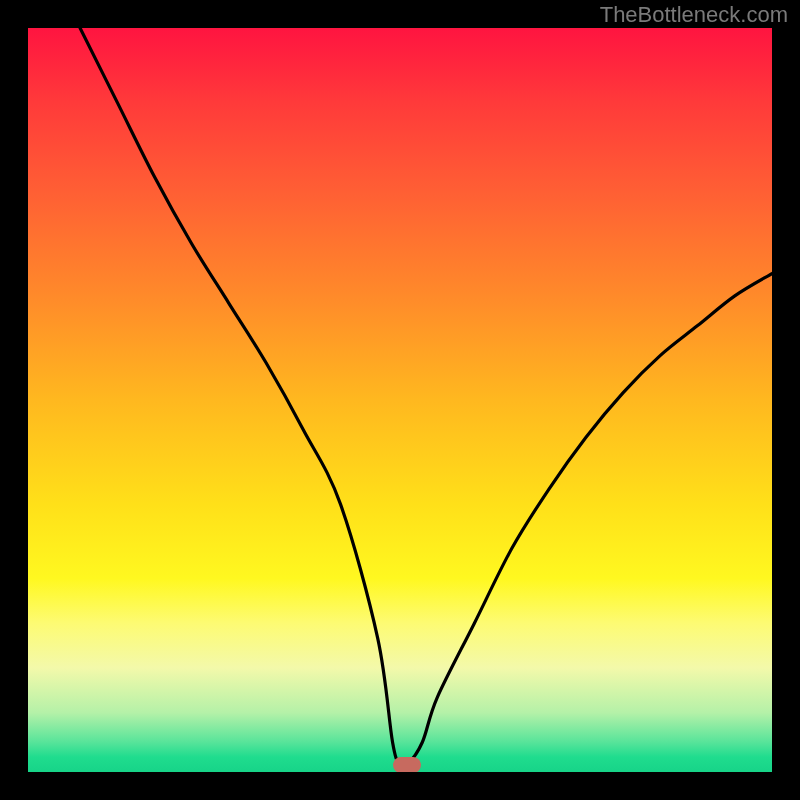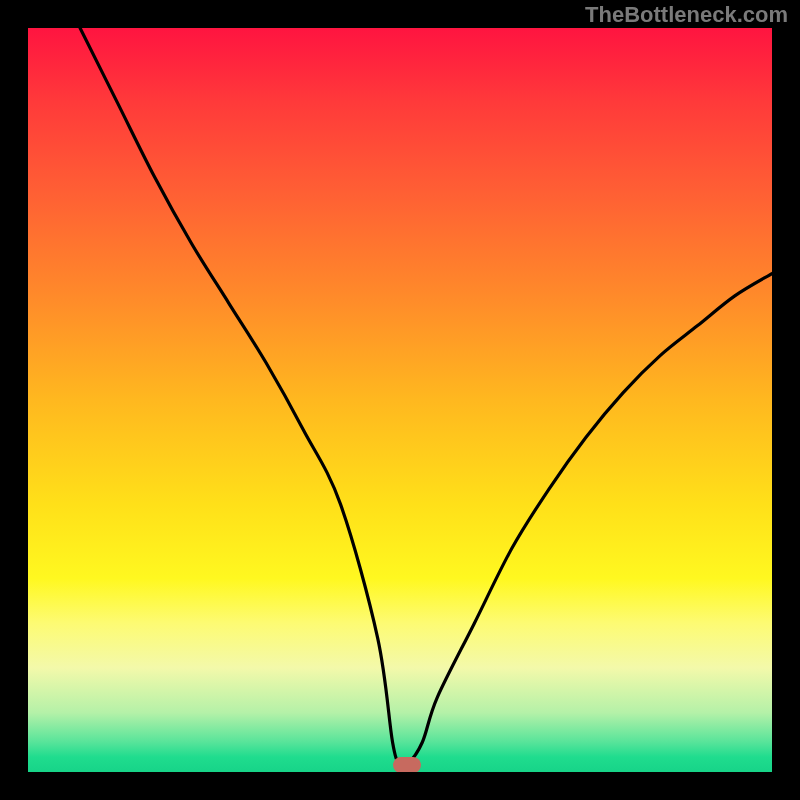--- a/index.html
+++ b/index.html
@@ -18,21 +18,21 @@
     width: 800px;
     height: 800px;
     background: #000;
   }
   .watermark {
     position: absolute;
     top: 2px;
     right: 12px;
     color: #7a7a7a;
     font-size: 22px;
-    font-weight: 700;
+    font-weight: 400;
     text-align: right;
     z-index: 10;
   }
   .plot-area {
     position: absolute;
     left: 28px;
     top: 28px;
     width: 744px;
     height: 744px;
     background: linear-gradient(

